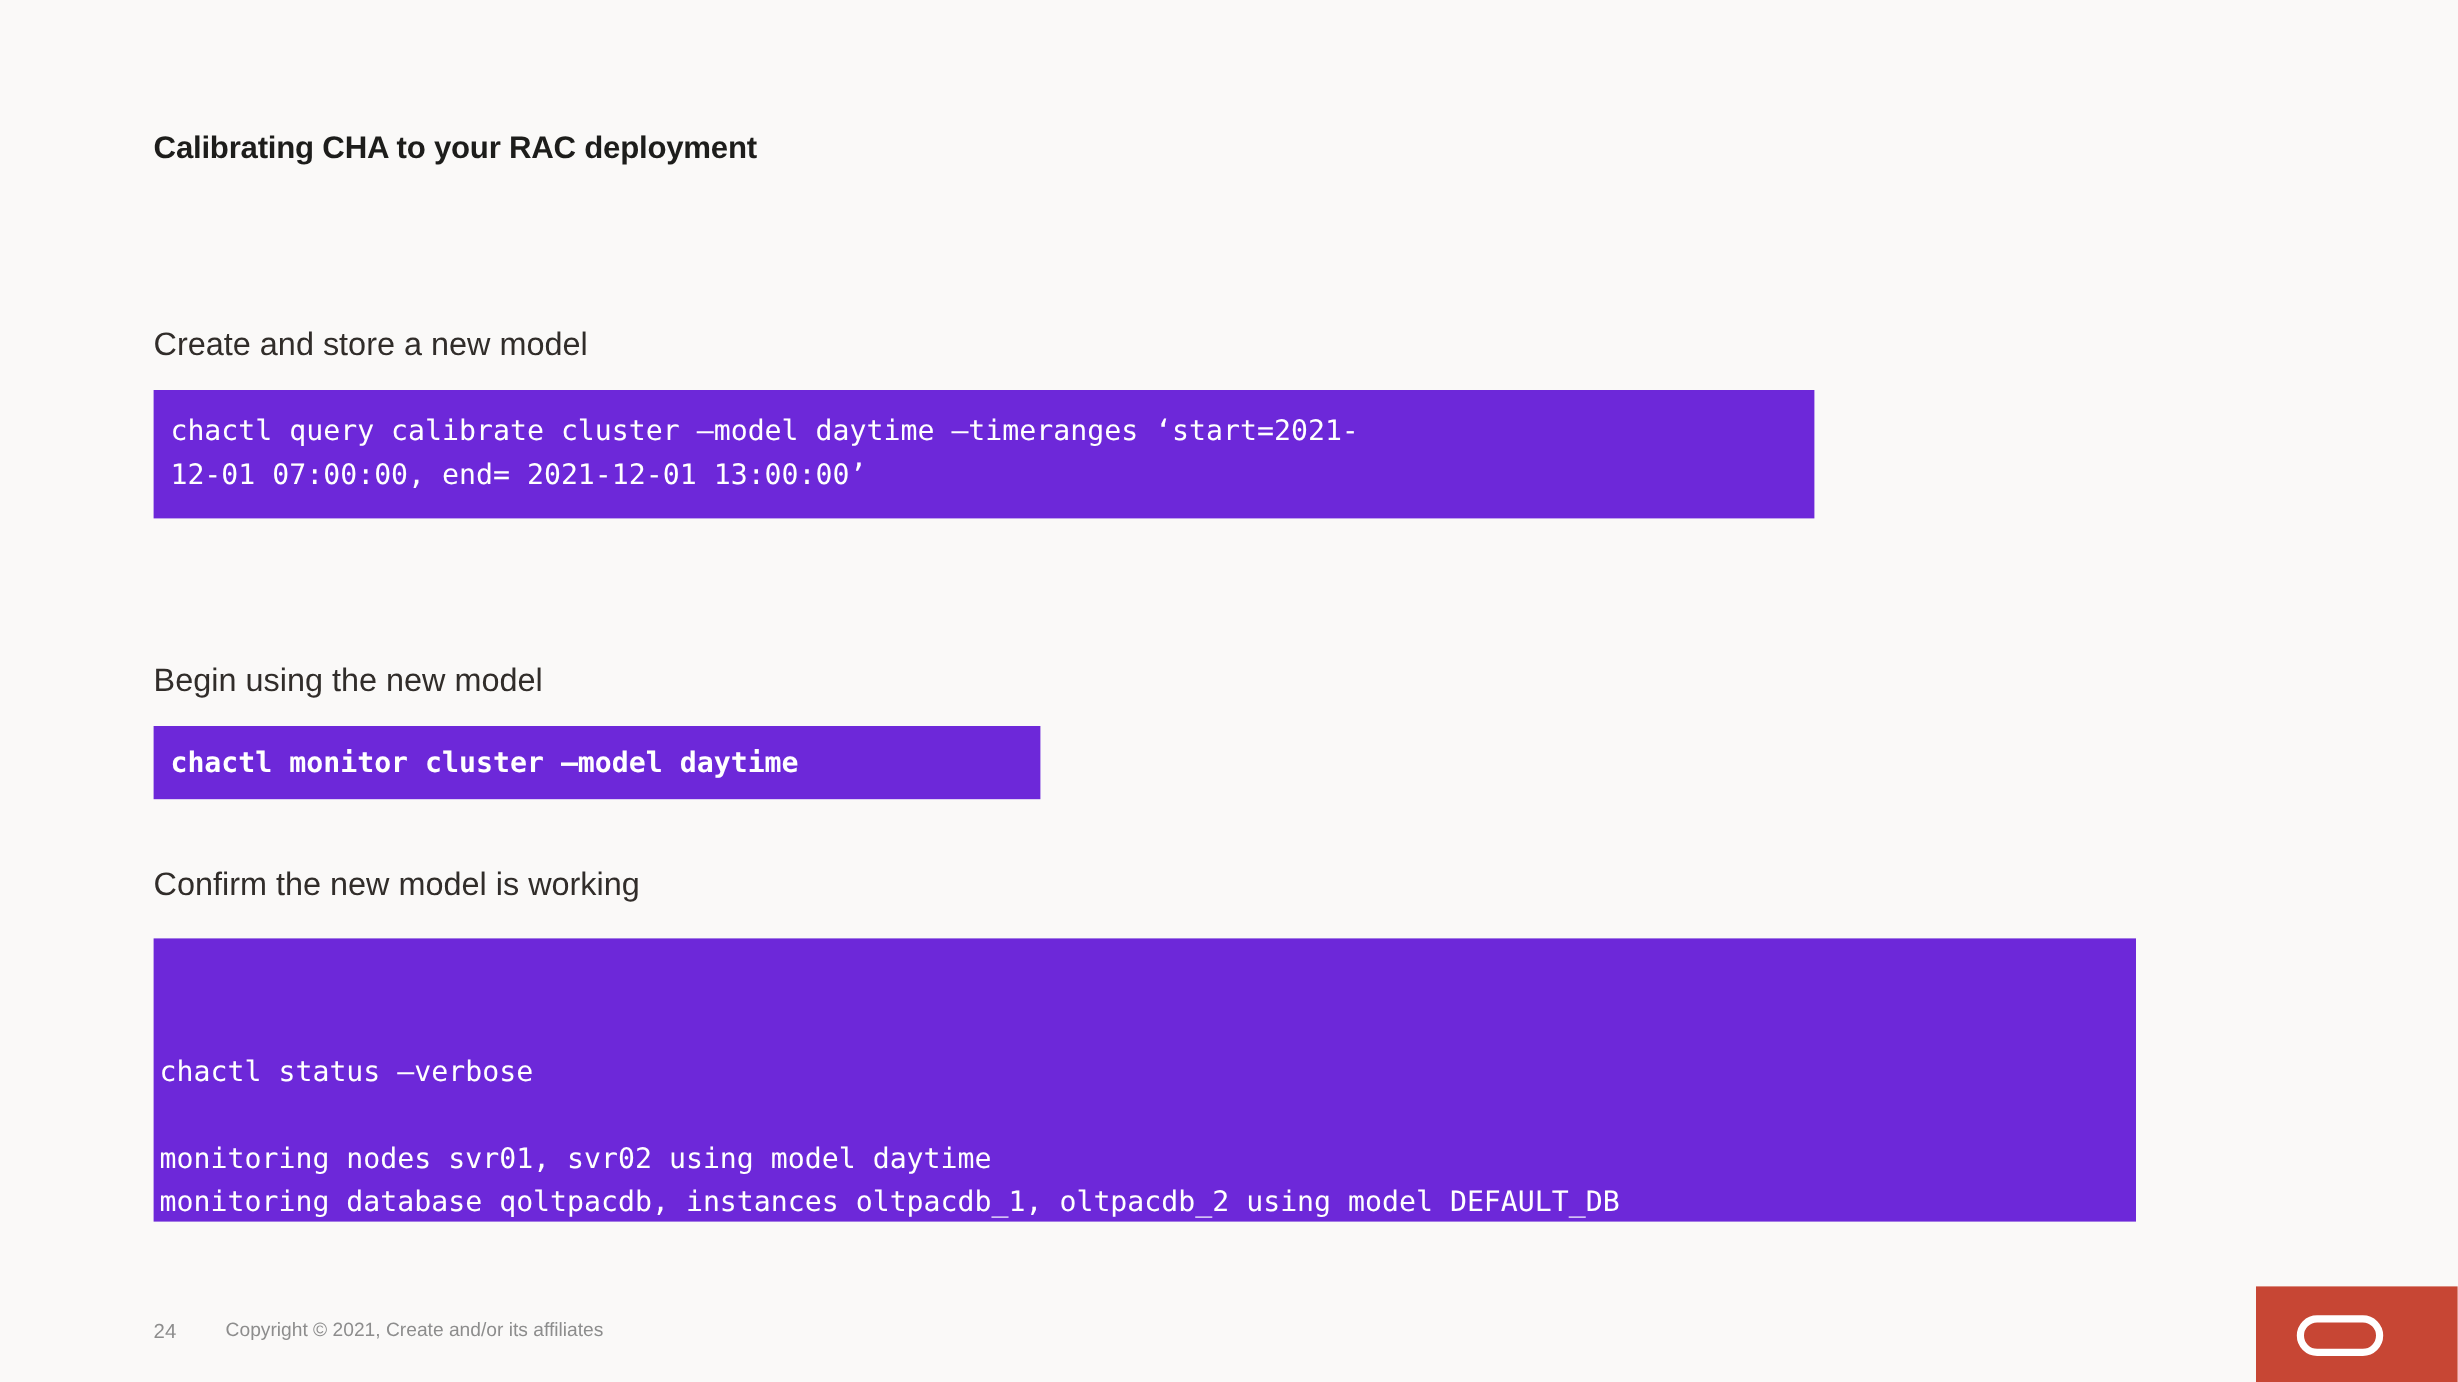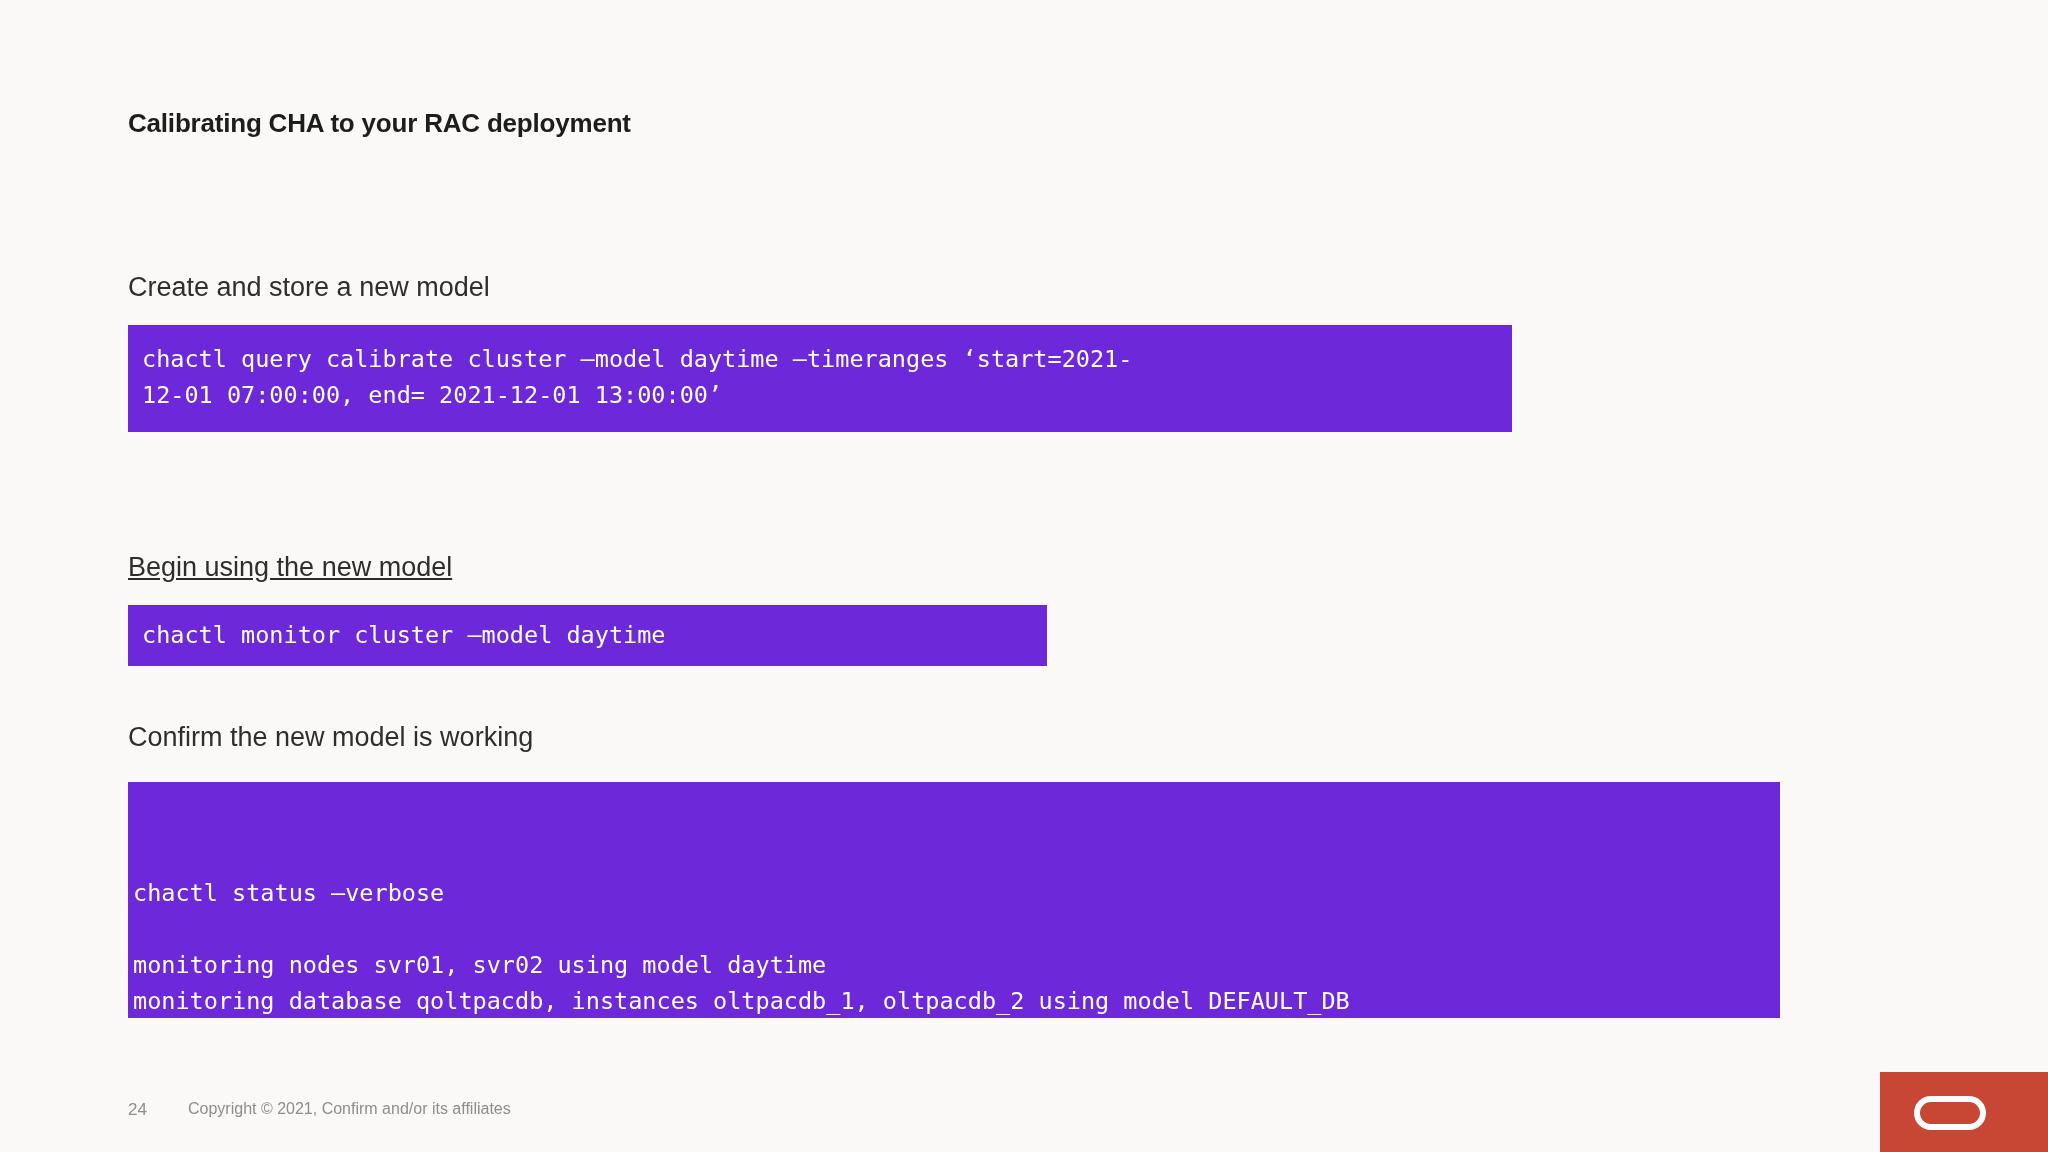--- a/index.html
+++ b/index.html
@@ -35,21 +35,21 @@
   
   .section-label {
     position: absolute;
     left: 128px;
     font-size: 27px;
     font-weight: normal;
     color: #312d2a;
     white-space: nowrap;
   }
   #label-1 { top: 272px; }
-  #label-2 { top: 552px; text-decoration: underline; }
+  #label-2 { top: 552px; }
   #label-3 { top: 722px; }
 
   
   .code-block {
     position: absolute;
     background: #6d28d9;
     color: #ffffff;
     font-family: "DejaVu Sans Mono", "Liberation Mono", monospace;
     font-size: 23.5px;
     line-height: 36px;
@@ -59,23 +59,24 @@
   #code-1 {
     left: 128px;
     top: 325px;
     width: 1384px;
     height: 107px;
     padding: 16px 0 0 14px;
   }
   #code-2 {
     left: 128px;
     top: 605px;
-    width: 919px;
+    width: 739px;
     height: 61px;
     padding: 12px 0 0 14px;
+    font-weight: bold;
   }
   #code-3 {
     left: 128px;
     top: 782px;
     width: 1652px;
     height: 236px;
     padding: 93px 0 0 5px;
   }
   #code-3 .spacer-line {
     display: block;
@@ -131,19 +132,19 @@
 12-01 07:00:00, end= 2021-12-01 13:00:00’</div>
 
   <div class="section-label" id="label-2">Begin using the new model</div>
   <div class="code-block" id="code-2">chactl monitor cluster –model daytime</div>
 
   <div class="section-label" id="label-3">Confirm the new model is working</div>
   <div class="code-block" id="code-3"><span>chactl status –verbose</span><span class="spacer-line"></span><span>monitoring nodes svr01, svr02 using model daytime
 monitoring database qoltpacdb, instances oltpacdb_1, oltpacdb_2 using model DEFAULT_DB</span></div>
 
   <div class="footer-page">24</div>
-  <div class="footer-copyright">Copyright © 2021, Confirm and/or its affiliates</div>
+  <div class="footer-copyright">Copyright © 2021, Create and/or its affiliates</div>
 
   <div class="oracle-logo">
     <div class="mark"></div>
   </div>
 
 </div>
 
 </body></html>

